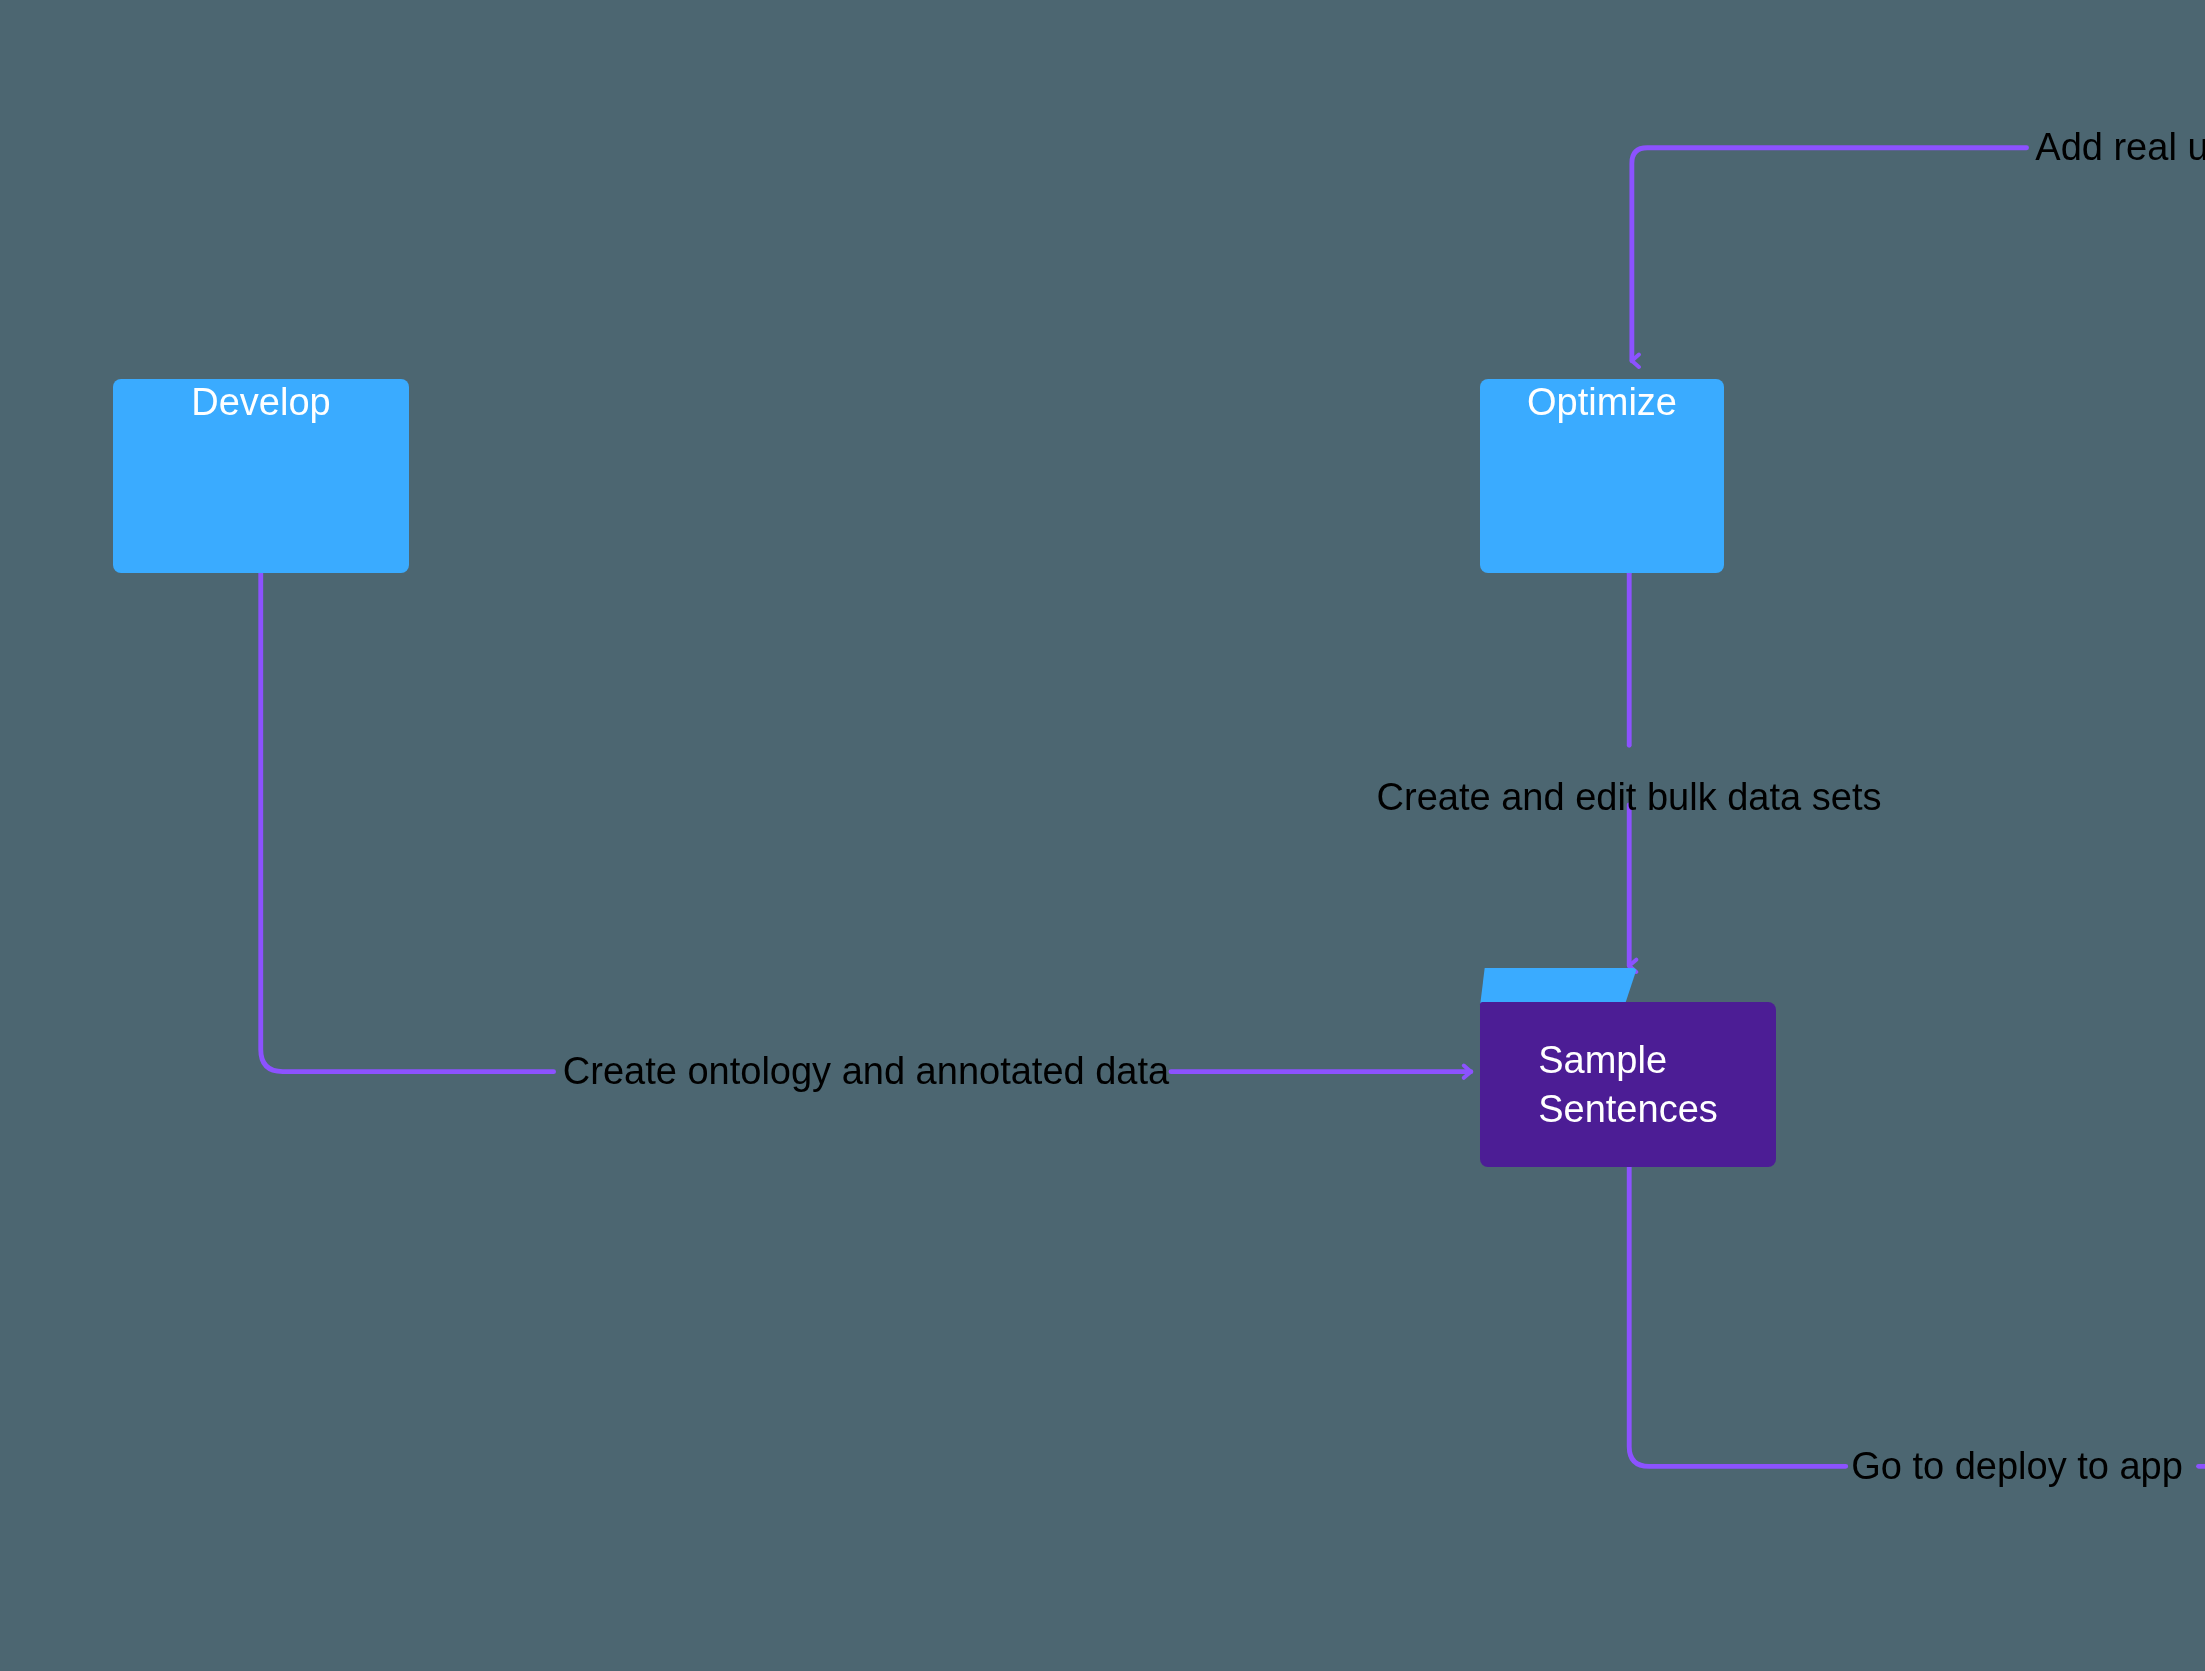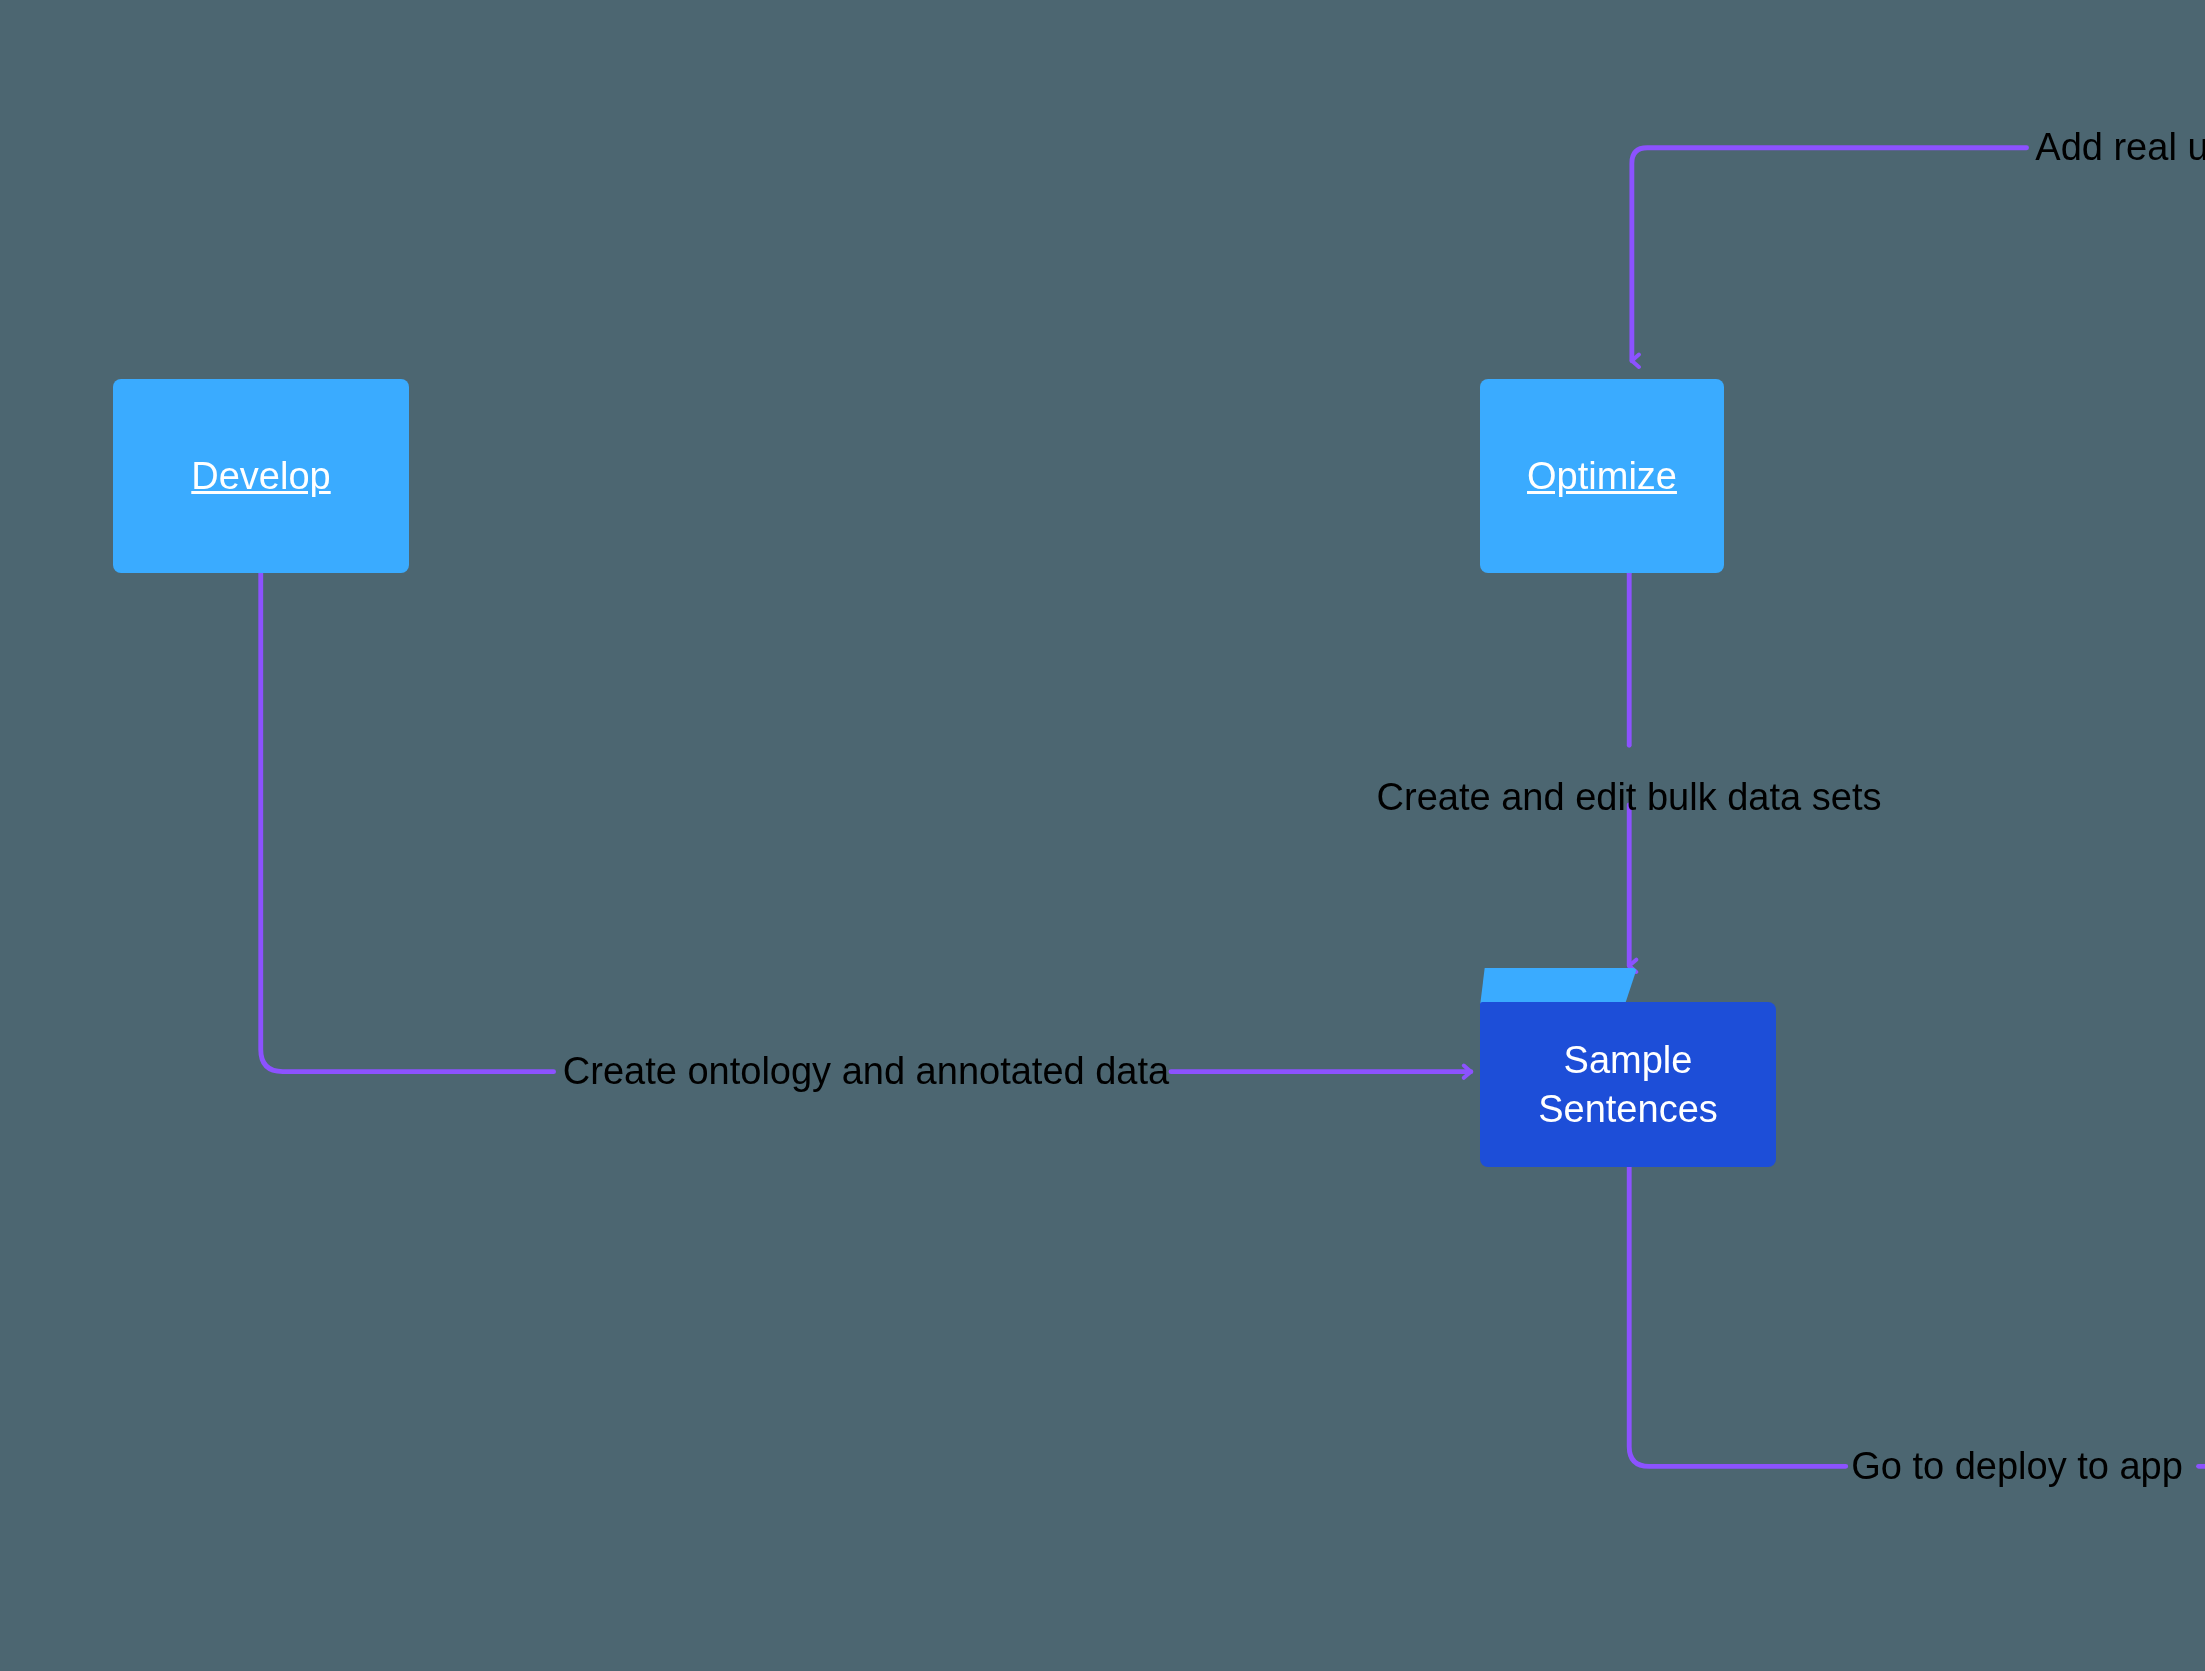--- a/index.html
+++ b/index.html
@@ -26,51 +26,49 @@
     pointer-events: none;
   }
 
   
   .node {
     position: absolute;
     background: #3aabff;
     border-radius: 8px;
     box-sizing: border-box;
     display: flex;
-    align-items: center;
+    align-items: flex-start;
     justify-content: center;
     text-align: center;
     color: #ffffff;
     font-size: 38px;
     line-height: 1.22;
     font-weight: 400;
-    text-decoration: underline;
   }
 
   
   .folder {
     position: absolute;
   }
   .folder-tab {
     position: absolute;
     left: 0;
     top: 0;
     background: #3aabff;
     border-radius: 4.4px 4.4px 0 0;
   }
   .folder-body {
     position: absolute;
     left: 0;
-    background: #1d4ed8;
+    background: #4c1d95;
     border-radius: 2.6px 8px 8px 8px;
     box-sizing: border-box;
     display: flex;
     align-items: center;
     justify-content: center;
-    text-align: center;
     color: #ffffff;
     font-size: 38px;
     line-height: 1.28;
   }
 
   
   .edge-label {
     position: absolute;
     color: #000000;
     font-size: 38px;

